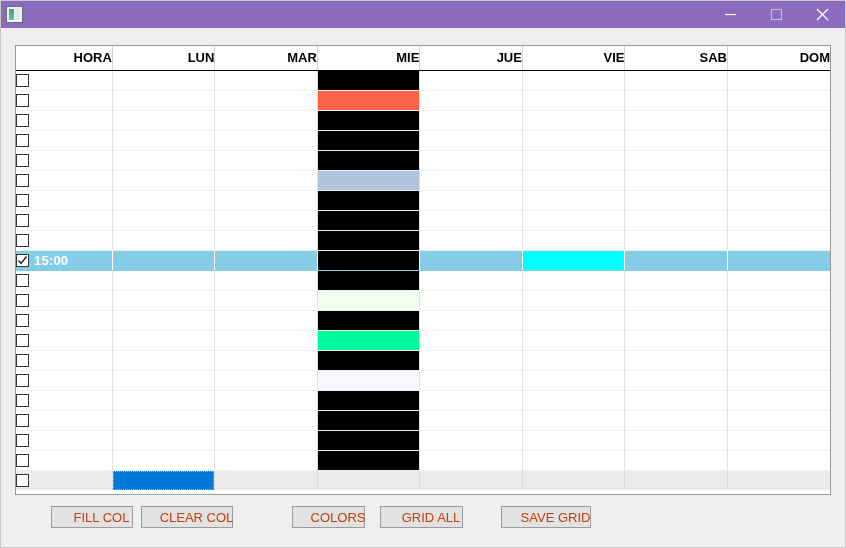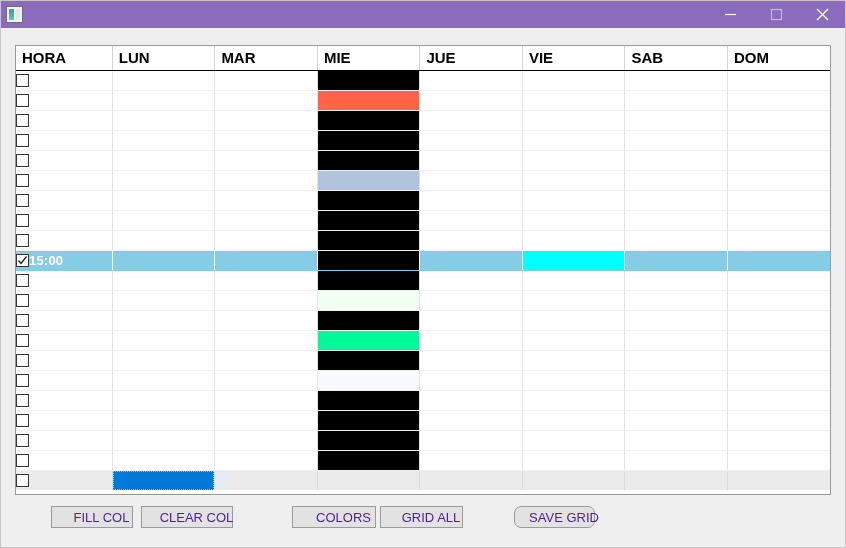--- a/index.html
+++ b/index.html
@@ -93,22 +93,22 @@
     border-collapse: collapse;
     table-layout: fixed;
     width: 814px;
     font-size: 12.5px;
   }
   table.grid th {
     height: 24px;
     background: #ffffff;
     color: #000000;
     font-weight: bold;
-    font-size: 15px;
-    text-align: left;
+    font-size: 13px;
+    text-align: right;
     padding: 0 0 0 6px;
     border-right: 1px solid #d3d3d3;
     border-bottom: 1px solid #000000;
     box-sizing: border-box;
     white-space: nowrap;
   }
   table.grid th:last-child { border-right: none; }
   table.grid td {
     height: 20px;
     padding: 0;
@@ -121,20 +121,21 @@
   }
   table.grid td:last-child { border-right: none; }
   td.hora-cell {
     padding-left: 4px;
     border-right: 1px solid #e2e2e2;
   }
   .hora-inner {
     display: flex;
     align-items: center;
     height: 19px;
+    gap: 5px;
   }
   .cb {
     width: 13px;
     height: 13px;
     border: 1px solid #333333;
     background: #ffffff;
     box-sizing: border-box;
     display: inline-flex;
     align-items: center;
     justify-content: center;
@@ -181,21 +182,21 @@
     width: 844px;
     height: 40px;
   }
   .tbtn {
     position: absolute;
     top: 0;
     height: 22px;
     background: #e2e2e2;
     border: 1px solid #9a9a9a;
     box-sizing: border-box;
-    color: #4c1d95;
+    color: #c2410c;
     font-size: 13px;
     display: flex;
     align-items: center;
     justify-content: center;
     white-space: nowrap;
     font-family: "Liberation Sans", sans-serif;
     padding-left: 19px;
   }
 </style>
 </head>
@@ -576,19 +577,19 @@
               <td></td>
               <td></td>
             </tr>
           </tbody>
       </table>
     </div>
 
     <div id="button-bar">
         <div class="tbtn" style="left: 50px; width: 82px;">FILL COL</div>
         <div class="tbtn" style="left: 140px; width: 92px;">CLEAR COL</div>
-        <div class="tbtn" style="left: 291px; width: 84px;">COLORS</div>
+        <div class="tbtn" style="left: 291px; width: 73px;">COLORS</div>
         <div class="tbtn" style="left: 379px; width: 83px;">GRID ALL</div>
-        <div class="tbtn" style="left: 513px; width: 81px; border-radius: 7px;">SAVE GRID</div>
+        <div class="tbtn" style="left: 500px; width: 90px;">SAVE GRID</div>
       </div>
 
   </div>
 </div>
 
 </body></html>

